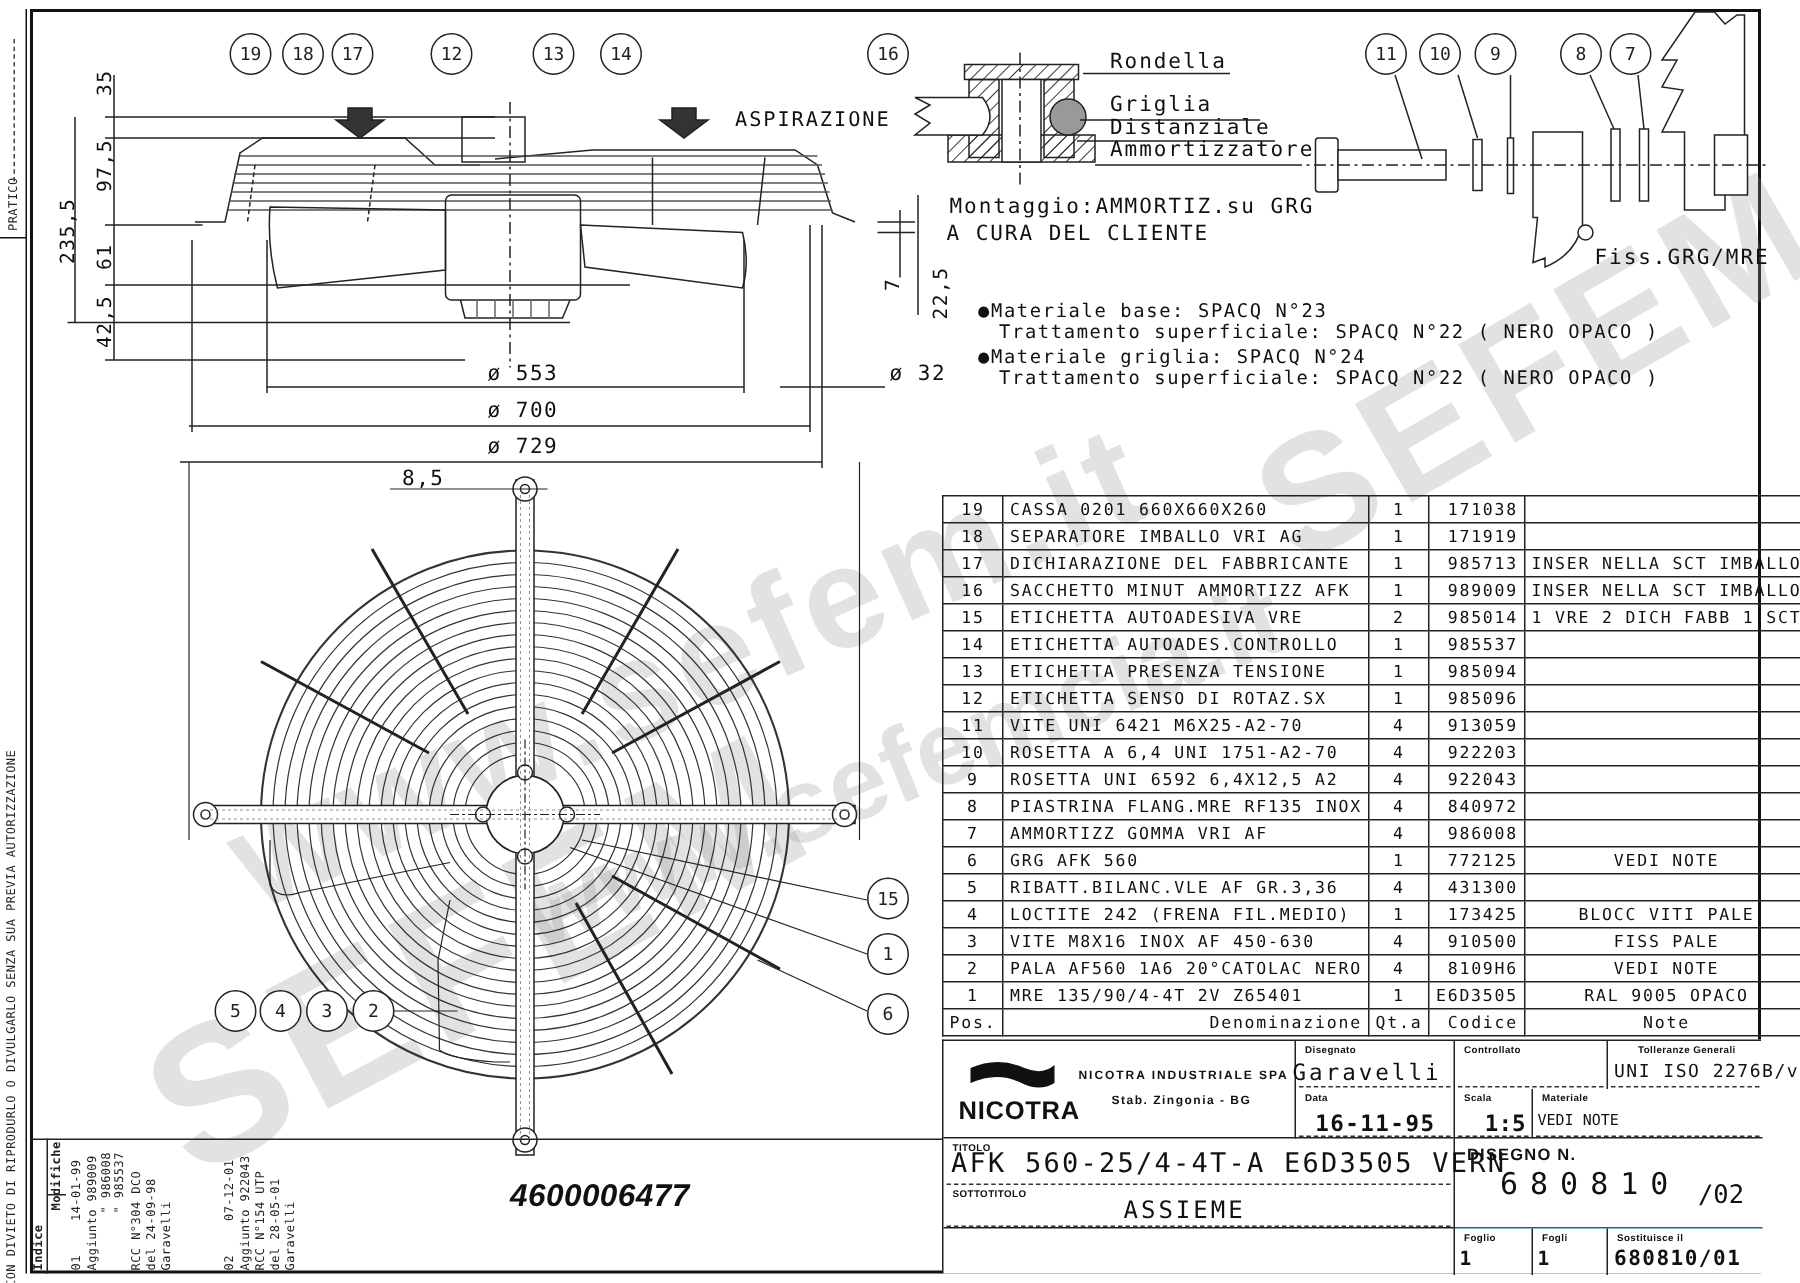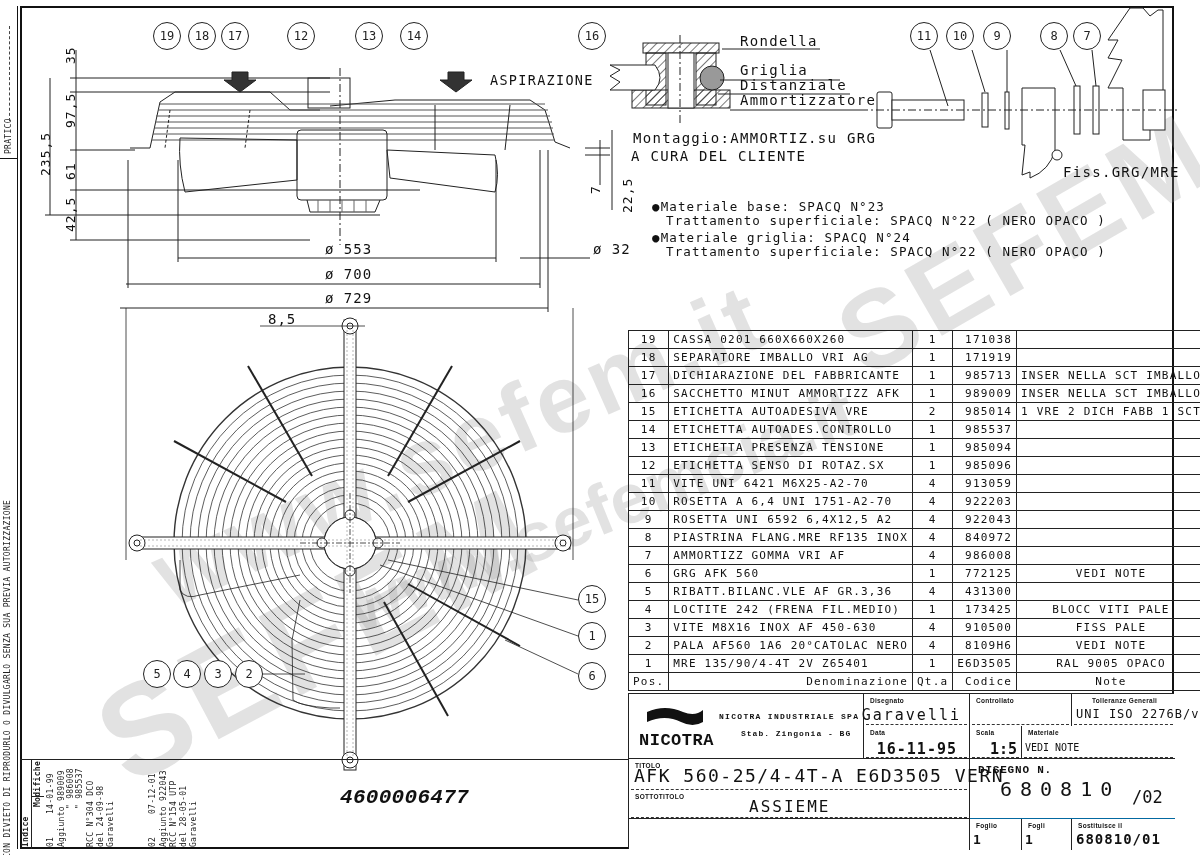--- a/index.html
+++ b/index.html
@@ -2,21 +2,21 @@
 <html><head>
 <meta charset="utf-8">
 <style>
   *{box-sizing:border-box;margin:0;padding:0}
   html,body{width:1200px;height:855px;background:#fff;overflow:hidden}
   body{position:relative;font-family:"DejaVu Sans Mono","Liberation Mono",monospace;color:#111}
   .abs{position:absolute}
   .frame{position:absolute;left:20px;top:6px;width:1154px;height:843px;border:2px solid #111}
   .lm{position:absolute;left:0;top:6px;width:18px;height:843px;border-right:1px solid #111}
   .vtext{position:absolute;transform-origin:left top;transform:rotate(-90deg);white-space:nowrap;font-size:8px;letter-spacing:.3px;color:#222}
-  .sans{font-family:Liberation Mono, monospace}
+  .sans{font-family:Liberation Sans, sans-serif}
   .bubble{position:absolute;width:28px;height:28px;border:1px solid #222;border-radius:50%;background:#fff;display:flex;align-items:center;justify-content:center;font-size:12px;color:#222}
   .dim{position:absolute;font-size:14px;letter-spacing:1px;color:#111}
   .dimv{position:absolute;font-size:13px;letter-spacing:1px;transform-origin:left top;transform:rotate(-90deg);white-space:nowrap}
   .label{position:absolute;font-size:13px;letter-spacing:1.3px;white-space:nowrap}
   .note-line{font-size:12.5px;letter-spacing:1.1px;white-space:nowrap;line-height:14px}
   
   .bom{position:absolute;left:628px;top:330px;width:540px;border-collapse:collapse;font-size:11px;letter-spacing:1.2px}
   .bom td{border:1px solid #222;height:18px;padding:0 4px;white-space:nowrap;overflow:hidden}
   .bom td.pos{width:29px;text-align:center}
   .bom td.den{width:206px}

